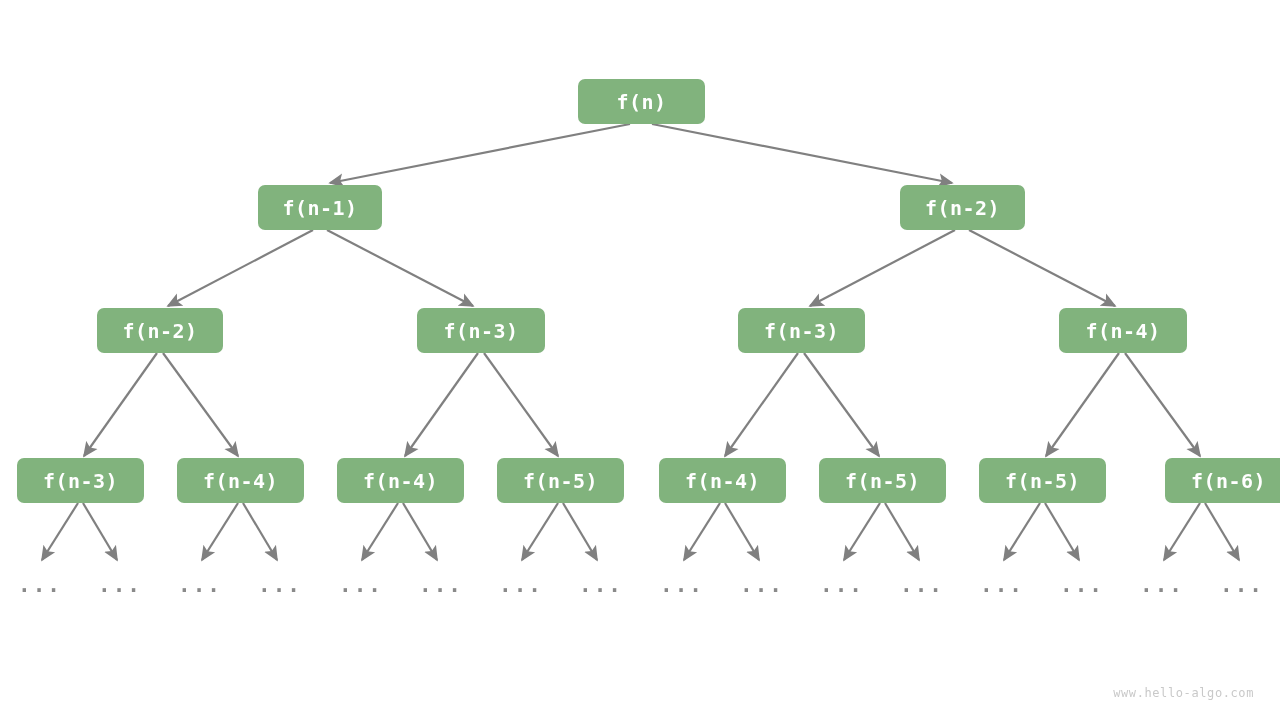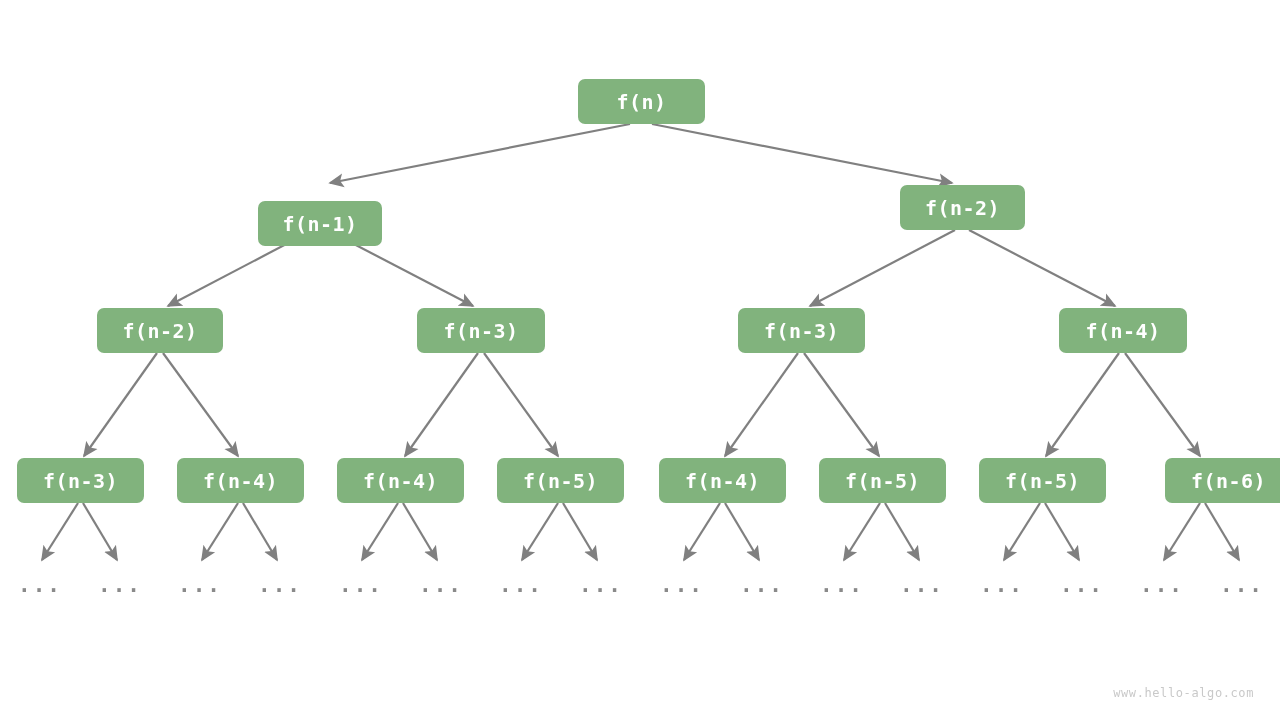--- a/index.html
+++ b/index.html
@@ -110,21 +110,21 @@
         <line x1="1045" y1="503" x2="1079" y2="560" stroke="#808080" stroke-width="2.2" stroke-linecap="butt" marker-end="url(#arrowhead)"></line>
         <line x1="1200" y1="503" x2="1164" y2="560" stroke="#808080" stroke-width="2.2" stroke-linecap="butt" marker-end="url(#arrowhead)"></line>
         <line x1="1205" y1="503" x2="1239" y2="560" stroke="#808080" stroke-width="2.2" stroke-linecap="butt" marker-end="url(#arrowhead)"></line>
       </g>
   </svg>
 
   <div id="nodes-layer">
       <div class="node" style="left: 578px; top: 79px; width: 127px; height: 45px; background: rgb(129, 179, 125); color: rgb(255, 255, 255);">
         <span>f(n)</span>
       </div>
-      <div class="node" style="left: 258px; top: 185px; width: 124px; height: 45px; background: rgb(129, 179, 125); color: rgb(255, 255, 255); margin-top: 16px;">
+      <div class="node" style="left: 258px; top: 185px; width: 124px; height: 45px; background: rgb(129, 179, 125); color: rgb(255, 255, 255);">
         <span>f(n-1)</span>
       </div>
       <div class="node" style="left: 900px; top: 185px; width: 125px; height: 45px; background: rgb(129, 179, 125); color: rgb(255, 255, 255);">
         <span>f(n-2)</span>
       </div>
       <div class="node" style="left: 97px; top: 308px; width: 126px; height: 45px; background: rgb(129, 179, 125); color: rgb(255, 255, 255);">
         <span>f(n-2)</span>
       </div>
       <div class="node" style="left: 417px; top: 308px; width: 128px; height: 45px; background: rgb(129, 179, 125); color: rgb(255, 255, 255);">
         <span>f(n-3)</span>

